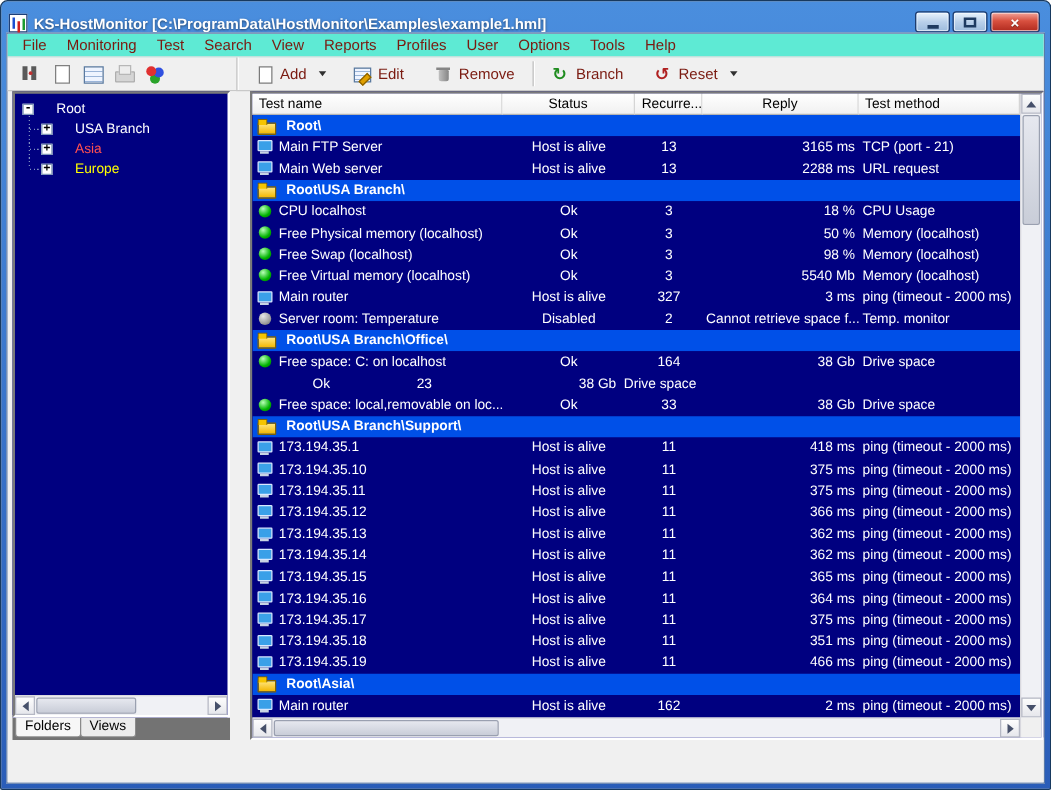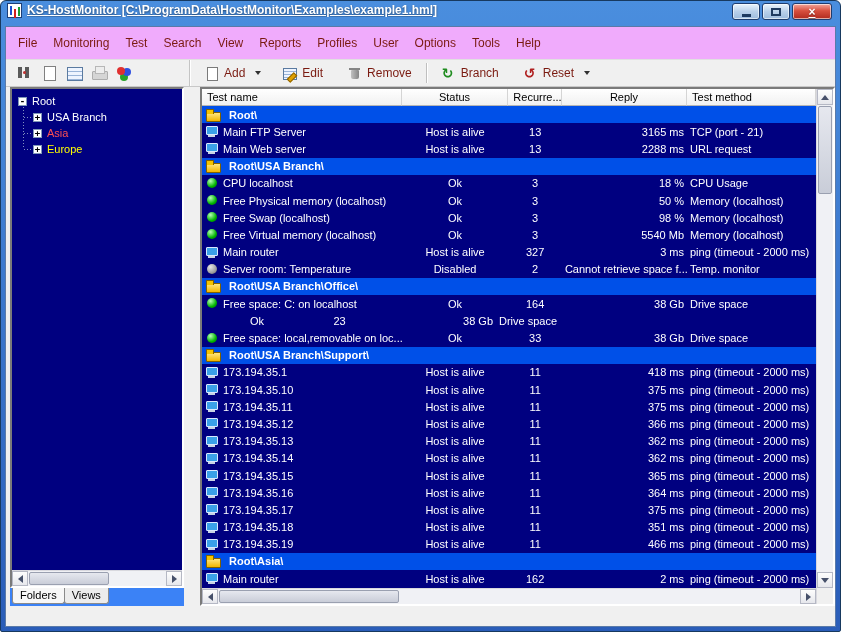--- a/index.html
+++ b/index.html
@@ -3,39 +3,39 @@
 <meta charset="utf-8">
 <style>
   *{box-sizing:border-box;margin:0;padding:0;}
   html,body{width:841px;height:632px;overflow:hidden;}
   body{font-family:"Liberation Sans","DejaVu Sans",sans-serif;background:#ffffff;}
 
   
   .window{width:841px;height:632px;display:flex;flex-direction:column;
     background:linear-gradient(#4a8ede,#2a5db8);
     border:1px solid #17395f;border-radius:6px 6px 2px 2px;padding:0 4px 4px;}
-  .titlebar{height:25px;display:flex;align-items:flex-start;gap:5px;padding:2px 2px 0 2px;
-    color:#fff;font-size:12px;font-weight:bold;text-shadow:0 1px 2px rgba(0,0,0,.55);text-decoration:underline;}
+  .titlebar{height:25px;display:flex;align-items:flex-end;gap:5px;padding:2px 2px 0 2px;
+    color:#fff;font-size:12px;font-weight:bold;text-shadow:0 1px 2px rgba(0,0,0,.55);}
   .app-icon{width:15px;height:15px;background:#fff;border:1px solid #1d3f78;position:relative;flex:0 0 auto;}
   .app-icon::before{content:'';position:absolute;left:2px;bottom:2px;width:2px;height:9px;background:#1c4fd0;
     box-shadow:4px 3px 0 #d02020, 8px 1px 0 #1c9c30;}
   .title-text{flex:1;white-space:nowrap;overflow:hidden;}
   .win-buttons{display:flex;gap:2px;align-items:center;padding-right:2px;}
   .win-btn{height:17px;border:1px solid #1e3c6e;border-radius:3px;display:flex;align-items:center;justify-content:center;
     background:linear-gradient(#eaf4fd,#b9d0ea 50%,#9dbbdd);box-shadow:inset 0 0 0 1px rgba(255,255,255,.6);cursor:default;}
   .win-btn.min,.win-btn.max{width:28px;}
   .win-btn.close{width:40px;background:linear-gradient(#f3a79d,#d8503f 45%,#b02a1e);color:#fff;}
   .g-min{width:9px;height:3px;background:#1e3a60;margin-top:7px;}
   .g-max{width:10px;height:8px;border:2px solid #1e3a60;background:transparent;}
   .g-close{font-size:12px;font-weight:bold;line-height:1;color:#fff;text-shadow:0 1px 1px rgba(0,0,0,.4);}
 
   .client{flex:1;display:flex;flex-direction:column;background:#f0f0f0;border:1px solid #5a7aa8;overflow:hidden;}
 
   
-  .menubar{height:33px;display:flex;align-items:center;background:#f0abfc;padding-left:4px;border-bottom:1px solid #e0e0e0;}
+  .menubar{height:19px;display:flex;align-items:center;background:#5eead4;padding-left:4px;border-bottom:1px solid #e0e0e0;}
   .menu-item{padding:2px 8px;font-size:12px;color:#7a1a10;white-space:nowrap;}
 
   
   .toolbar{height:27px;display:flex;align-items:center;background:#f0f0f0;border-bottom:1px solid #c8c8c8;}
   .tb-left{width:183px;display:flex;align-items:center;gap:7px;padding-left:9px;flex:0 0 auto;}
   .tb-divider{width:1px;align-self:stretch;background:#c4c4c4;box-shadow:1px 0 0 #fff;}
   .tb-right{display:flex;align-items:center;padding-left:8px;}
   .tb-btn{display:flex;align-items:center;gap:5px;height:22px;padding:0 5px;border:1px solid transparent;
     background:transparent;font-size:12px;color:#7a1a10;font-family:inherit;}
   .tb-drop{width:13px;height:22px;display:flex;align-items:center;justify-content:center;border:1px solid transparent;background:transparent;}
@@ -75,25 +75,25 @@
   .tree-view{height:501px;background:#000080;border:2px solid;border-color:#7a7a7a #ffffff #ffffff #7a7a7a;position:relative;overflow:hidden;}
   .tree-items{position:relative;padding-top:4px;}
   .tree-items::before{content:'';position:absolute;left:11px;top:15px;width:1px;height:44px;
     background-image:repeating-linear-gradient(to bottom,#8090c0 0 1px,transparent 1px 3px);}
   .tree-row{display:flex;align-items:center;height:16px;padding-left:6px;position:relative;}
   .tree-row.level1{padding-left:21px;}
   .tree-row.level1::before{content:'';position:absolute;left:12px;top:8px;width:7px;height:1px;
     background-image:repeating-linear-gradient(to right,#8090c0 0 1px,transparent 1px 3px);}
   .expander{width:9px;height:9px;background:#fff;border:1px solid #8098b8;color:#000;
     font:bold 9px/7px "DejaVu Sans Mono",monospace;text-align:center;flex:0 0 auto;}
-  .tree-label{margin-left:5px;font-size:11px;white-space:nowrap;text-align:center;}
+  .tree-label{margin-left:18px;font-size:11px;white-space:nowrap;text-align:center;}
   .tree-hscroll{position:absolute;left:0;right:0;bottom:0;}
 
   
-  .tab-strip{height:18px;display:flex;align-items:flex-start;padding-left:2px;background:#3b82f6;gap:0;}
+  .tab-strip{height:18px;display:flex;align-items:flex-start;padding-left:2px;background:#737373;gap:0;}
   .tab{font-size:11px;color:#000;padding:1px 7px 2px;background:#ececec;border:1px solid #8a8a8a;border-top:none;
     border-radius:0 0 3px 3px;margin-right:-1px;}
   .tab.active{background:#f7f7f7;position:relative;z-index:2;}
 
   
   .listview{flex:1;min-width:0;display:flex;border:2px solid;border-color:#7a7a7a #ffffff #ffffff #7a7a7a;background:#000080;}
   .lv-main{flex:1;min-width:0;display:flex;flex-direction:column;}
   .lv-header{height:17px;display:flex;background:#f7f7f7;flex:0 0 auto;}
   .hcell{font-size:11px;color:#000;line-height:16px;padding:0 5px;white-space:nowrap;overflow:hidden;
     background:linear-gradient(#ffffff,#f1f1f1);border-right:1px solid #d5d5d5;border-bottom:1px solid #b5b5b5;}

